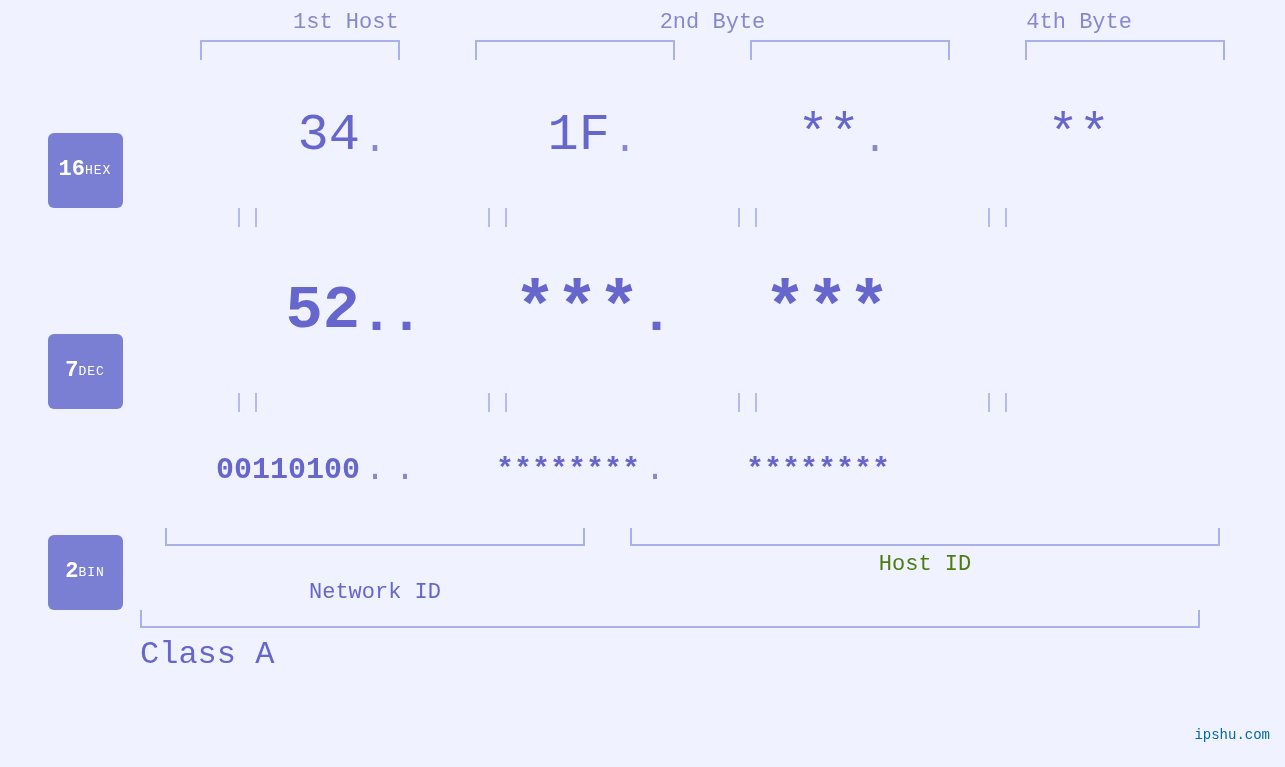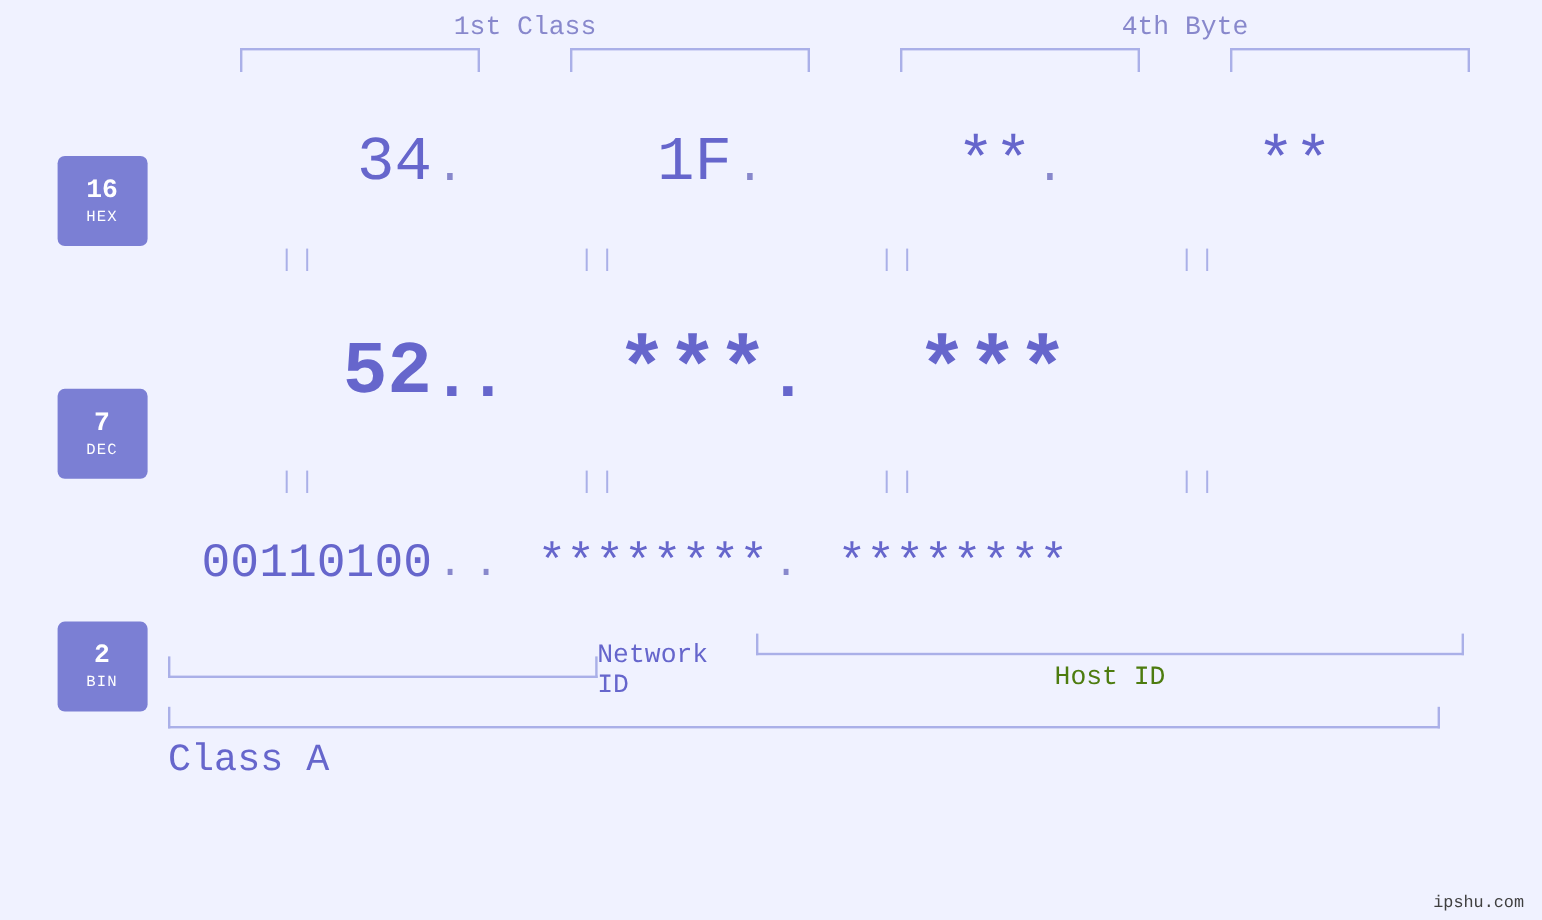--- a/index.html
+++ b/index.html
@@ -57,21 +57,21 @@
       border-right: 2px solid #aab0e8;
     }
 
     .badge {
       background-color: #7b7fd4;
       color: white;
       border-radius: 6px;
       width: 75px;
       height: 75px;
       display: flex;
-      flex-direction: column;
+      flex-direction: row;
       align-items: center;
       justify-content: center;
       font-family: 'Courier New', Courier, monospace;
     }
 
     .badge-num {
       font-size: 22px;
       font-weight: bold;
       line-height: 1.2;
     }
@@ -105,22 +105,23 @@
       font-family: 'Courier New', Courier, monospace;
     }
 
     .dec-val {
       font-size: 62px;
       font-weight: bold;
       font-family: 'Courier New', Courier, monospace;
     }
 
     .bin-val {
-      font-size: 40px;
-      font-family: 'Courier New', Courier, monospace;
+      font-size: 30px;
+      font-family: 'Courier New', Courier, monospace;
+      font-weight: bold;
     }
 
     
     .dot-hex {
       color: #8888cc;
       font-size: 40px;
       margin-top: 10px;
       width: 30px;
       text-align: center;
     }
@@ -137,23 +138,23 @@
     .dot-bin {
       color: #8888cc;
       font-size: 35px;
       width: 30px;
       text-align: center;
     }
 
     
     .watermark {
       position: absolute;
-      bottom: 6px;
+      bottom: 24px;
       right: 15px;
-      color: #404040;
+      color: #0369a1;
       font-size: 14px;
       font-family: 'Courier New', Courier, monospace;
     }
 
     
     .full-layout {
       display: flex;
       width: 1285px;
       position: relative;
     }
@@ -186,21 +187,22 @@
       width: 1100px;
       height: 35px;
     }
   </style>
 </head>
 <body>
 
 <div class="container">
 
   <div class="byte-headers">
-    <div class="byte-header">1st Class</div>
+    <div class="byte-header">1st Host</div>
+    <div class="byte-header">2nd Byte</div>
     <div class="byte-header">4th Byte</div>
   </div>
 
   <div class="top-brackets">
     <div class="bracket-top"></div>
     <div class="bracket-top"></div>
     <div class="bracket-top"></div>
     <div class="bracket-top"></div>
   </div>
 
@@ -286,21 +288,21 @@
           <span class="bin-val">********</span>
         </div>
         <div class="dot-bin">.</div>
         <div class="byte-cell">
           <span class="bin-val">********</span>
         </div>
       </div>
 
       <div style="display:flex; align-items:flex-start; width:1100px; margin-top:8px;">
 
-        <div style="display:flex; flex-direction:row; align-items:center; width:470px;">
+        <div style="display:flex; flex-direction:column; align-items:center; width:470px;gap:28px;">
           <div style="width:420px; height:18px; border-bottom:2px solid #aab0e8; border-left:2px solid #aab0e8; border-right:2px solid #aab0e8;"></div>
           <div style="color:#6666cc; font-size:22px; font-family:'Courier New',Courier,monospace; margin-top:6px;">Network ID</div>
         </div>
 
         <div style="display:flex; flex-direction:column; align-items:center; width:630px;">
           <div style="width:590px; height:18px; border-bottom:2px solid #aab0e8; border-left:2px solid #aab0e8; border-right:2px solid #aab0e8;"></div>
           <div style="color:#4d7c0f; font-size:22px; font-family:'Courier New',Courier,monospace; margin-top:6px;">Host ID</div>
         </div>
       </div>
 

